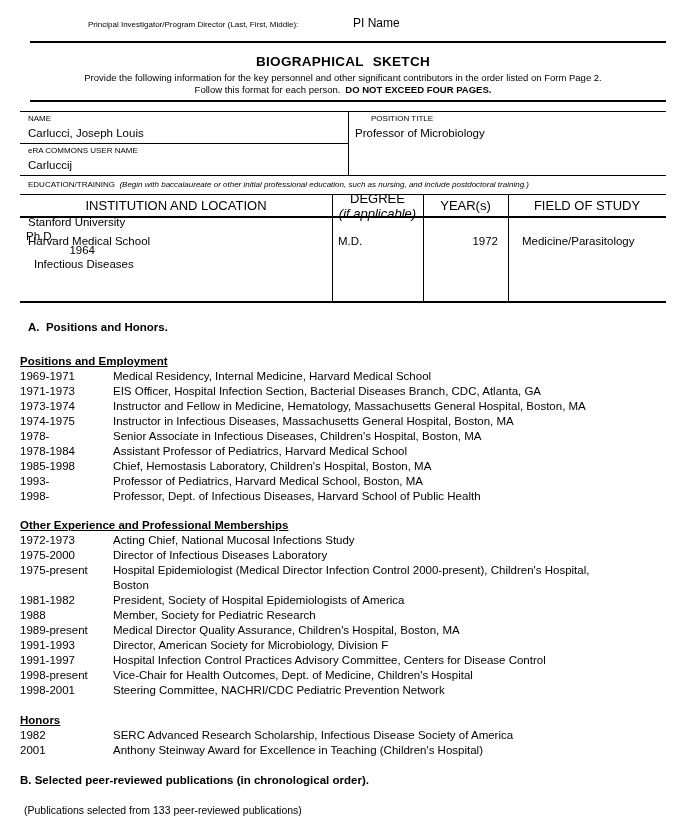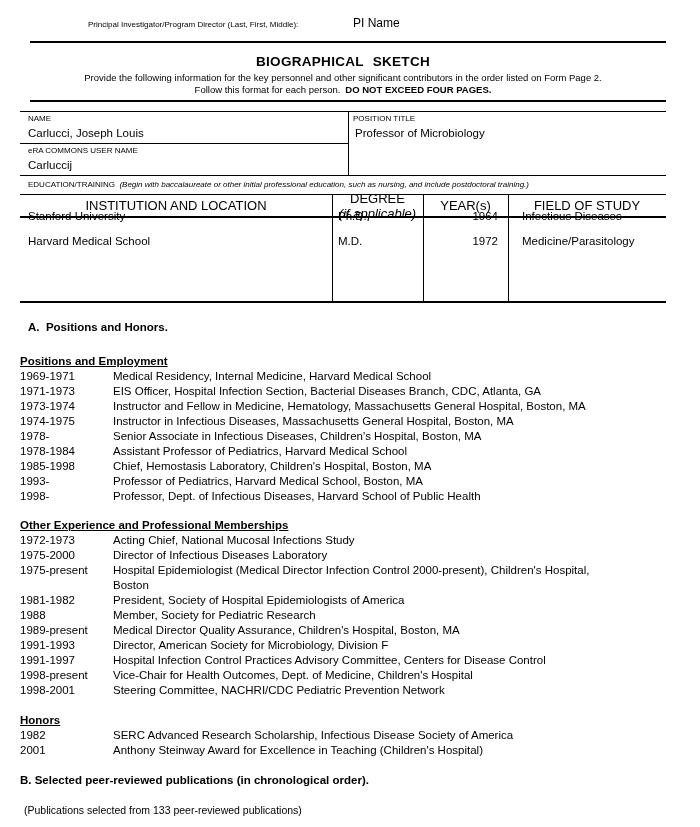--- a/index.html
+++ b/index.html
@@ -55,39 +55,39 @@
     <div class="form-title">BIOGRAPHICAL SKETCH</div>
     <div class="instr" style="margin-top:3px;">Provide the following information for the key personnel and other significant contributors in the order listed on Form Page 2.</div>
     <div class="instr"><span>Follow this format for each person.</span><span class="instr-bold">DO NOT EXCEED FOUR PAGES.</span></div>
   </div>
   <div class="hline thick" style="left:30px; top:100px; width:636px;"></div>
 
   <div class="hline" style="left:20px; top:111px; width:646px;"></div>
   <div class="abs lbl" style="left:28px; top:114px;">NAME</div>
   <div class="abs val" style="left:28px; top:127px;">Carlucci, Joseph Louis</div>
   <div class="vline" style="left:348px; top:111px; height:64px;"></div>
-  <div class="abs lbl" style="left:337px; top:114px;padding-left:16px;">POSITION TITLE</div>
+  <div class="abs lbl" style="left:355px; top:114px;padding-left:16px;">POSITION TITLE</div>
   <div class="abs val" style="left:355px; top:127px;">Professor of Microbiology</div>
   <div class="hline" style="left:20px; top:143px; width:328px;"></div>
   <div class="abs lbl" style="left:28px; top:146px;">eRA COMMONS USER NAME</div>
   <div class="abs val" style="left:28px; top:159px;">Carluccij</div>
   <div class="hline" style="left:20px; top:175px; width:646px;"></div>
 
   <div class="abs lbl" style="left:28px; top:180px;"><span>EDUCATION/TRAINING</span>&nbsp;&nbsp;<span class="edu-note">(Begin with baccalaureate or other initial professional education, such as nursing, and include postdoctoral training.)</span></div>
   <div class="hline" style="left:20px; top:194px; width:646px;"></div>
 
   <div class="abs edu-head">
     <span class="c1">INSTITUTION AND LOCATION</span>
     <span class="c2"><span>DEGREE</span><span class="degree-note">(if applicable)</span></span>
     <span class="c3">YEAR(s)</span>
     <span class="c4">FIELD OF STUDY</span>
   </div>
   <div class="hline thick" style="left:20px; top:216px; width:646px;"></div>
 
-  <div class="abs edu-row" style="top:209px;">
+  <div class="abs edu-row" style="top:215px;flex-direction:column;">
     <span class="c1">Stanford University</span>
     <span class="c2">Ph.D.</span>
     <span class="c3">1964</span>
     <span class="c4">Infectious Diseases</span>
   </div>
   <div class="abs edu-row" style="top:234px;justify-content:center;">
     <span class="c1">Harvard Medical School</span>
     <span class="c2">M.D.</span>
     <span class="c3">1972</span>
     <span class="c4">Medicine/Parasitology</span>

